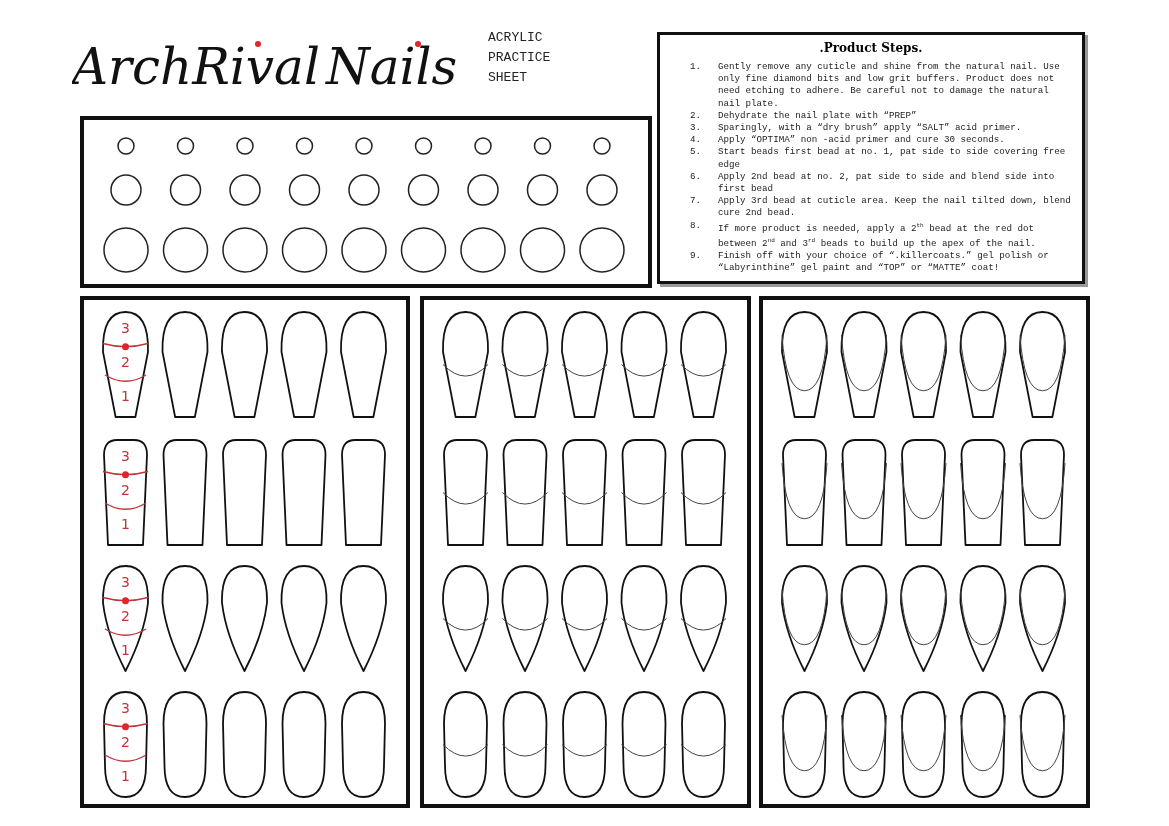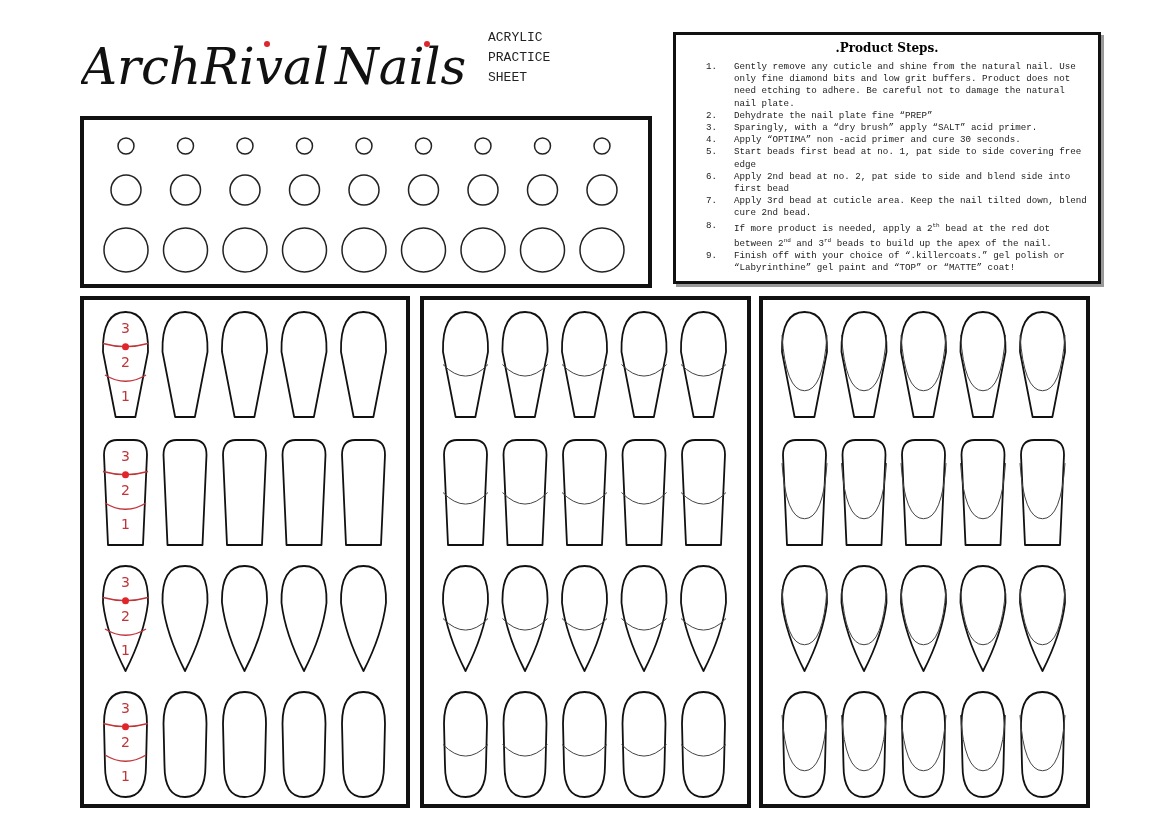--- a/index.html
+++ b/index.html
@@ -1,20 +1,20 @@
 <!DOCTYPE html>
 <html><head>
 <meta charset="utf-8">
 <style>
   html,body{margin:0;padding:0;background:#fff;}
   body{width:1169px;height:826px;position:relative;overflow:hidden;font-family:"DejaVu Serif",serif;}
   .abs{position:absolute;}
-  .logo{left:81px;top:24px;width:400px;height:80px;text-decoration:underline;}
+  .logo{left:72px;top:24px;width:400px;height:80px;text-decoration:underline;}
   .subtitle{left:488px;top:28px;width:88px;text-align:left;font-family:"Liberation Mono",monospace;font-size:13px;line-height:20px;color:#222;}
-  .steps{left:657px;top:32px;width:428px;height:252px;border:3px solid #111;box-sizing:border-box;box-shadow:3px 3px 0 #999;margin-left:16px;}
+  .steps{left:657px;top:32px;width:428px;height:252px;border:3px solid #111;box-sizing:border-box;box-shadow:3px 3px 0 #999;}
   .steps h2{margin:6px 0 6px;text-align:center;font-family:"DejaVu Serif",serif;font-size:12px;font-weight:bold;}
   .steps ol{margin:0;padding:0 10px 0 30px;list-style:none;}
   .steps li{display:flex;font-family:"Liberation Mono",monospace;font-size:9.2px;line-height:12.2px;color:#222;}
   .steps li .num{width:28px;flex:0 0 28px;}
   .steps sup{font-size:6px;}
   .panel{border:4px solid #111;box-sizing:border-box;background:#fff;}
   .beads{left:80px;top:116px;width:572px;height:172px;}
   .p1{left:80px;top:296px;width:330px;height:512px;}
   .p2{left:420px;top:296px;width:331px;height:512px;}
   .p3{left:759px;top:296px;width:331px;height:512px;}
@@ -41,21 +41,21 @@
 
 <div class="abs steps">
   <h2>.Product Steps.</h2>
   <ol>
     <li>
         <span class="num">1.</span>
         <span>Gently remove any cuticle and shine from the natural nail. Use only fine diamond bits and low grit buffers. Product does not need etching to adhere. Be careful not to damage the natural nail plate.</span>
       </li>
     <li>
         <span class="num">2.</span>
-        <span>Dehydrate the nail plate fine “PREP”</span>
+        <span>Dehydrate the nail plate with “PREP”</span>
       </li>
     <li>
         <span class="num">3.</span>
         <span>Sparingly, with a “dry brush” apply “SALT” acid primer.</span>
       </li>
     <li>
         <span class="num">4.</span>
         <span>Apply “OPTIMA” non -acid primer and cure 30 seconds.</span>
       </li>
     <li>

